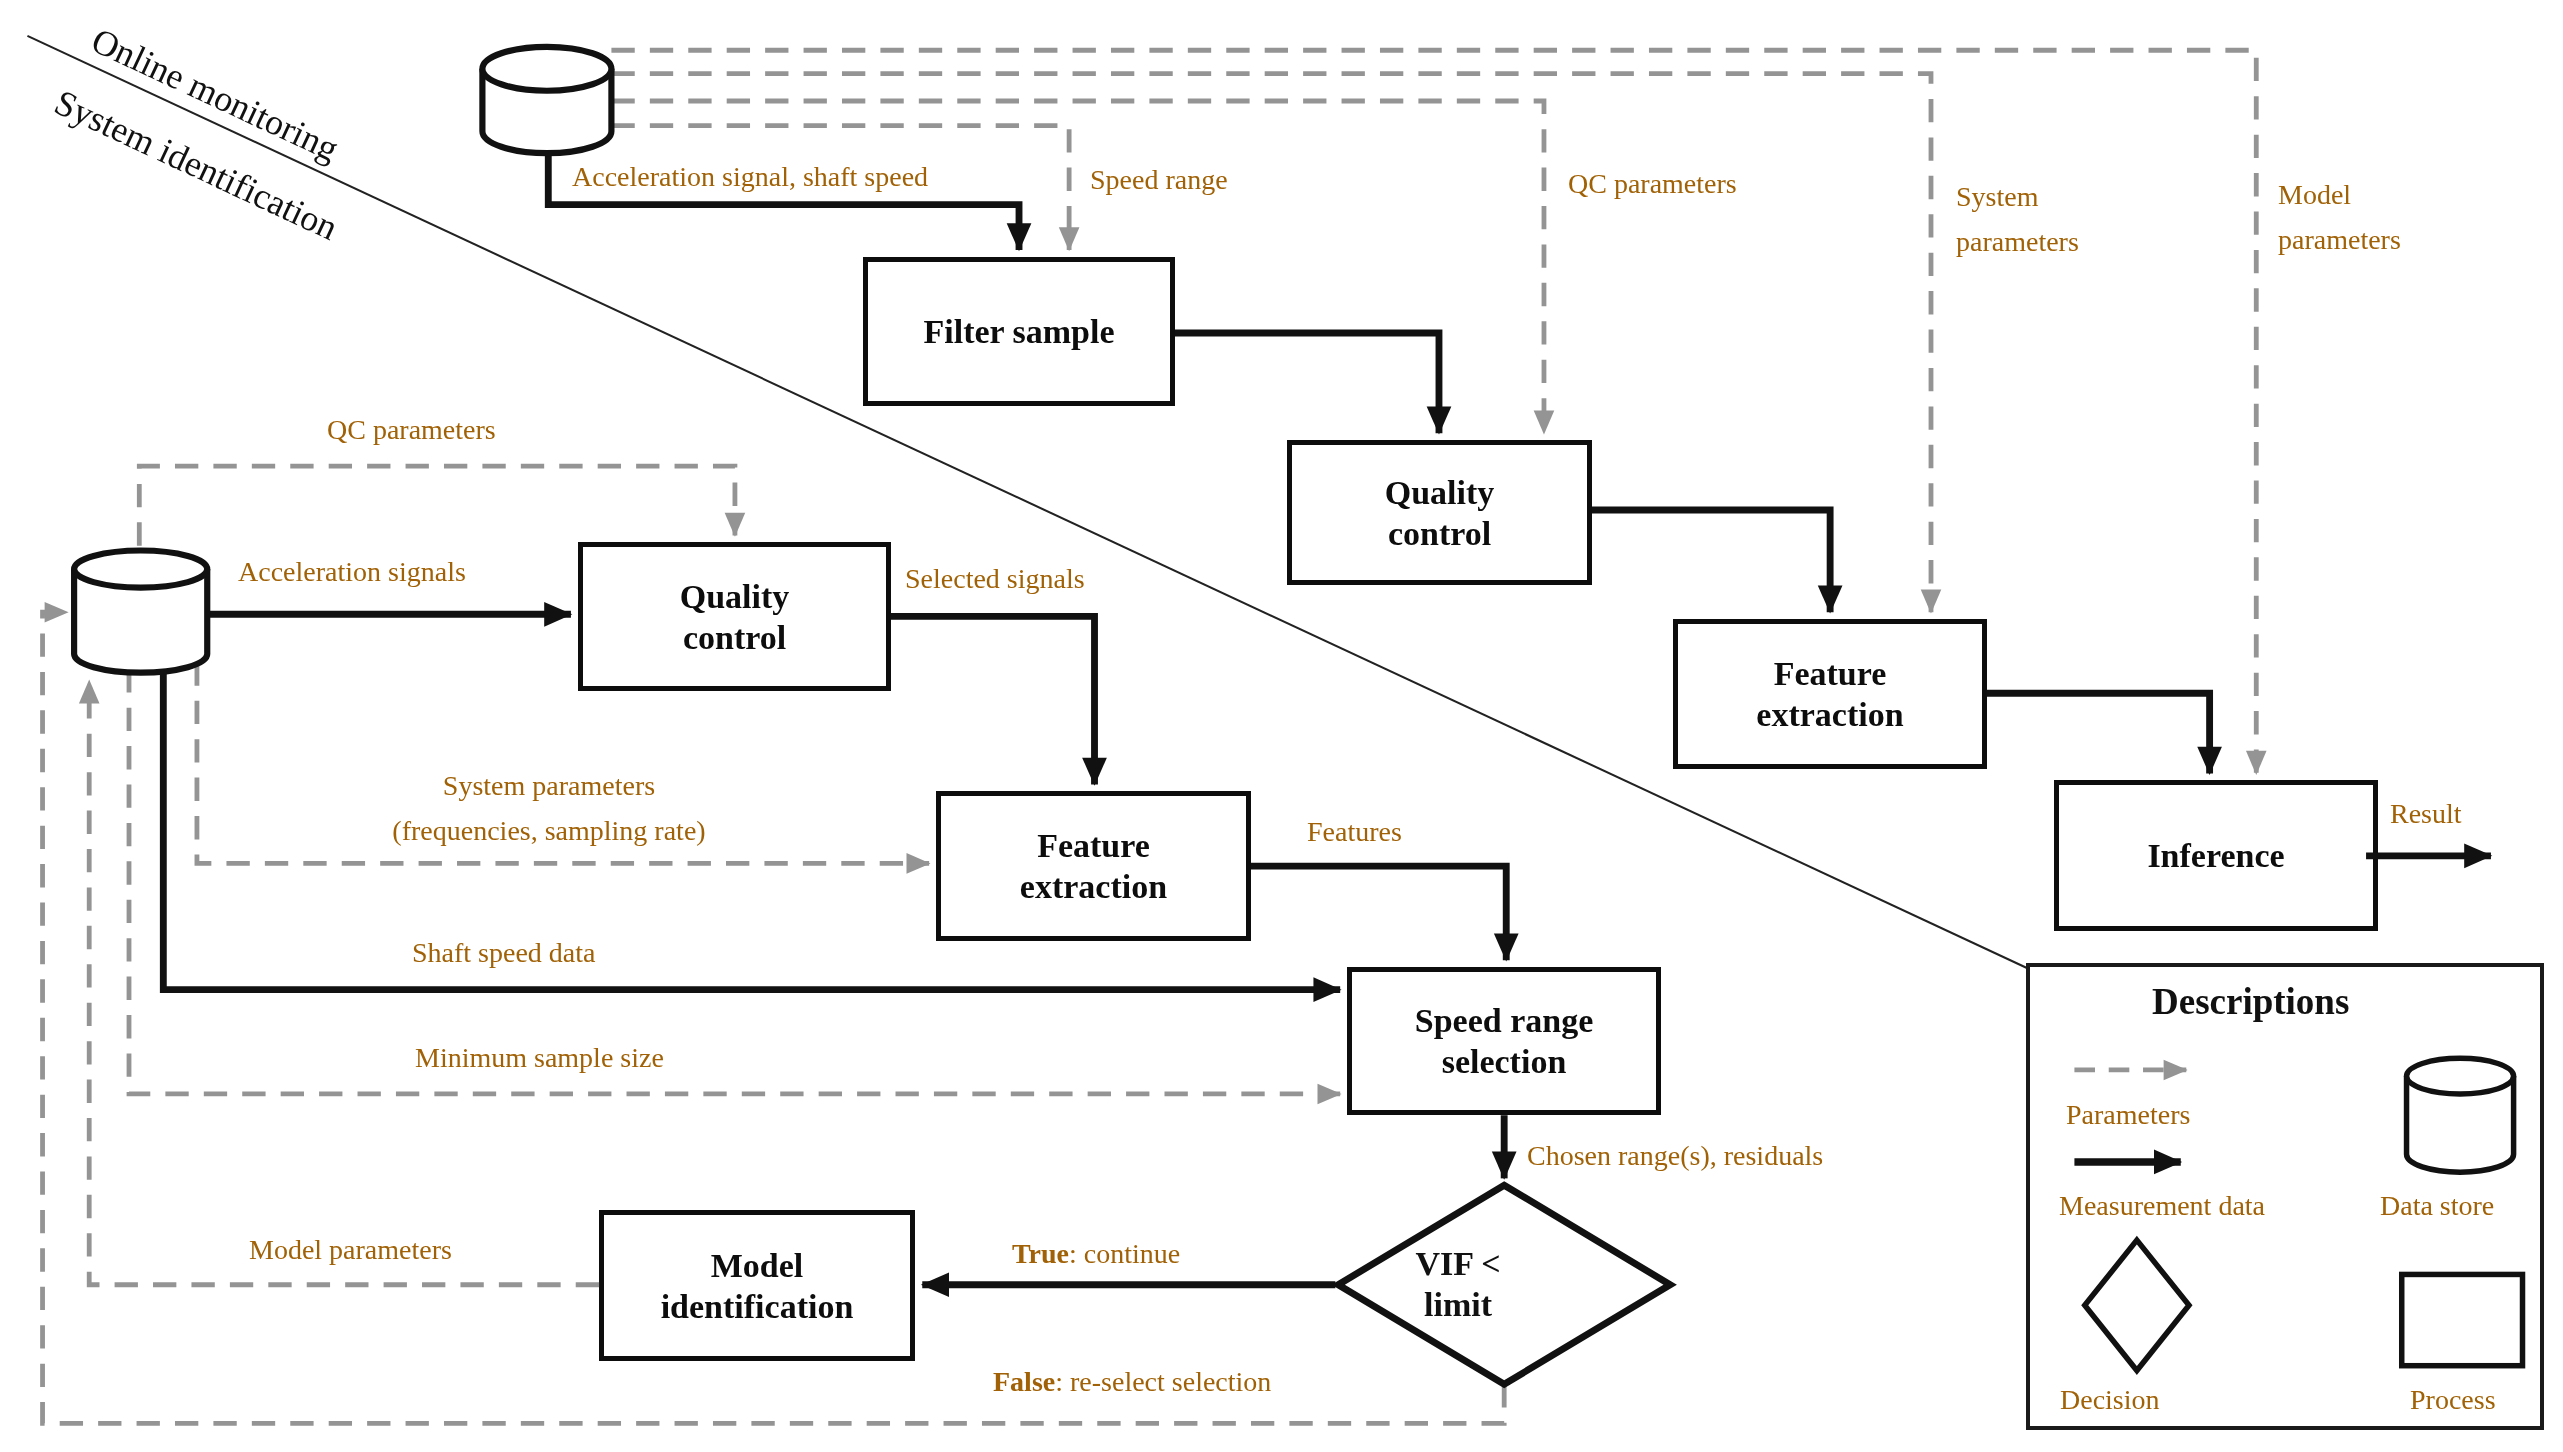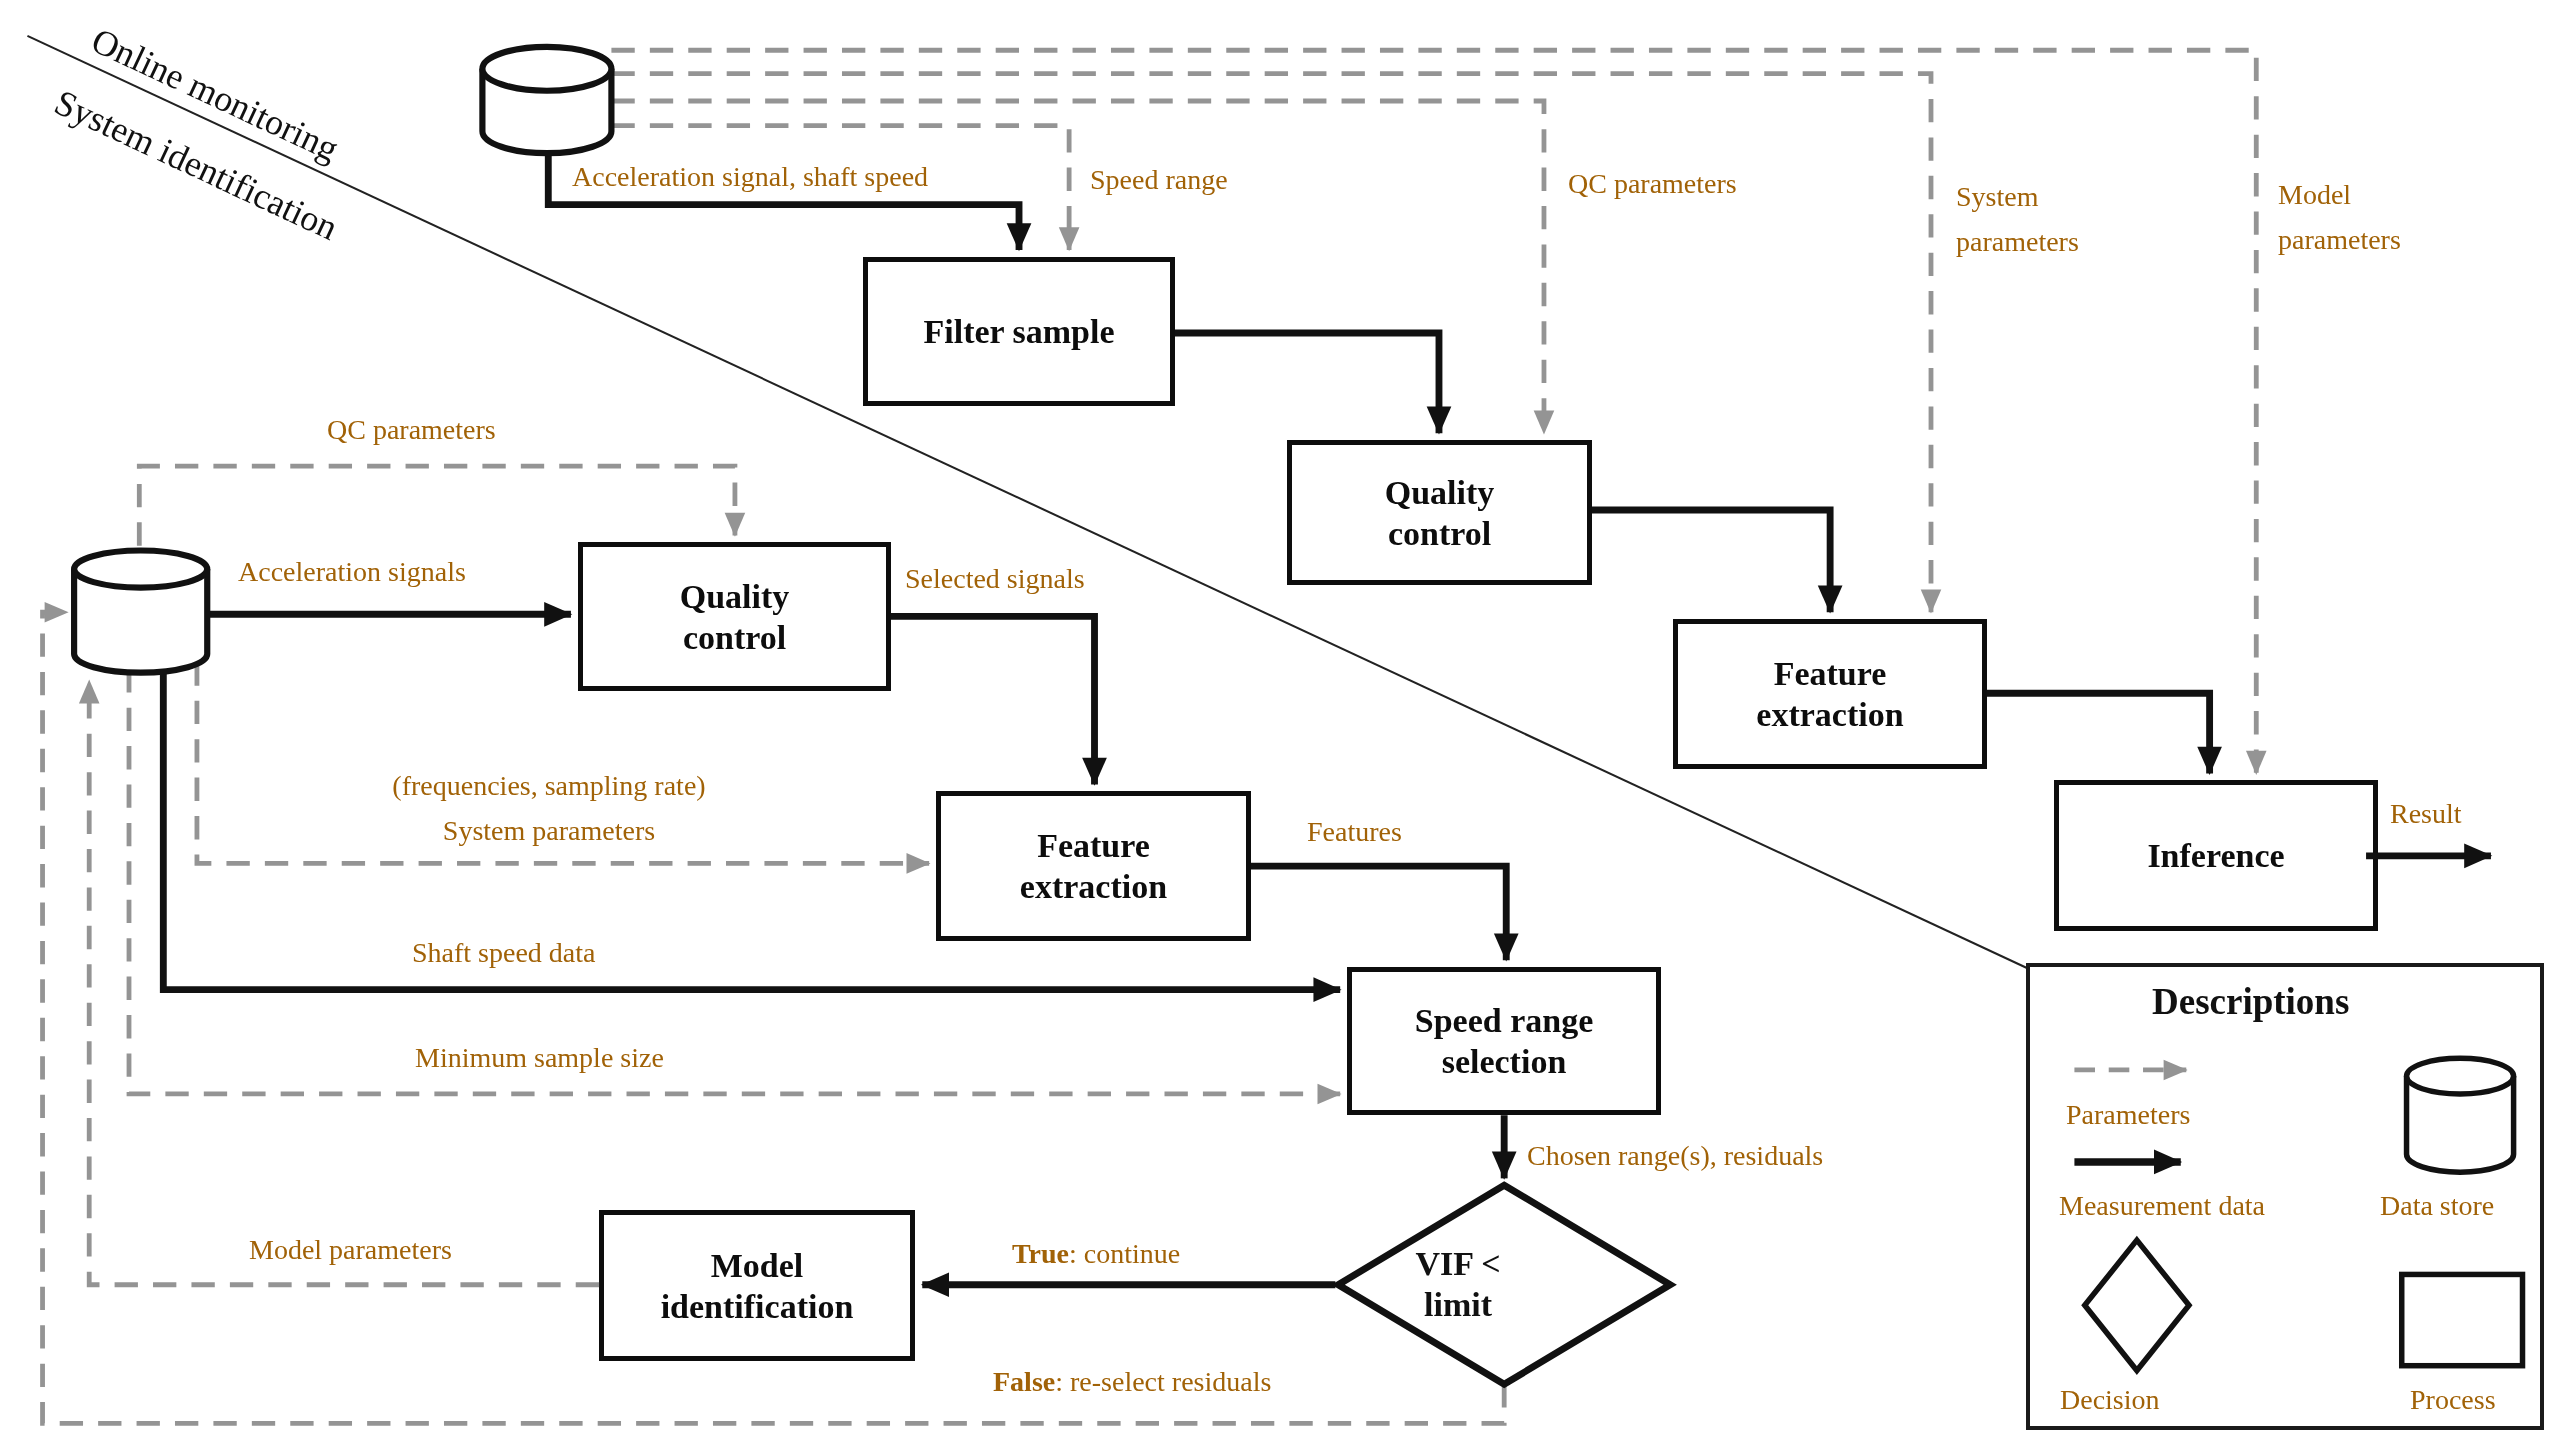--- a/index.html
+++ b/index.html
@@ -132,32 +132,32 @@
   <div class="lbl" style="left:2278px;top:172px;line-height:45px;">
     <div>Model</div>
     <div>parameters</div>
   </div>
   <div class="lbl" style="left:2390px;top:796px;">Result</div>
 
   <div class="lbl" style="left:327px;top:412px;">QC parameters</div>
   <div class="lbl" style="left:238px;top:554px;">Acceleration signals</div>
   <div class="lbl" style="left:905px;top:561px;">Selected signals</div>
   <div class="lbl center" style="left:288px;top:763px;width:522px;line-height:45px;">
+    <div>System parameters</div>
     <div>(frequencies, sampling rate)</div>
-    <div>System parameters</div>
   </div>
   <div class="lbl" style="left:1307px;top:814px;">Features</div>
   <div class="lbl" style="left:412px;top:935px;">Shaft speed data</div>
   <div class="lbl" style="left:415px;top:1040px;">Minimum sample size</div>
   <div class="lbl" style="left:1527px;top:1138px;">Chosen range(s), residuals</div>
   <div class="lbl" style="left:996px;top:1236px;margin-left:16px;">
     <span class="bd">True</span><span>: continue</span>
   </div>
   <div class="lbl" style="left:993px;top:1364px;">
-    <span class="bd">False</span><span>: re-select residuals</span>
+    <span class="bd">False</span><span>: re-select selection</span>
   </div>
   <div class="lbl" style="left:249px;top:1232px;">Model parameters</div>
 
   <div id="legend-box"></div>
   <div class="legend-title" style="left:2152px;top:980px;">Descriptions</div>
   <div class="lbl" style="left:2066px;top:1097px;">Parameters</div>
   <div class="lbl" style="left:2059px;top:1188px;">Measurement data</div>
   <div class="lbl" style="left:2380px;top:1188px;">Data store</div>
   <div class="lbl" style="left:2060px;top:1382px;">Decision</div>
   <div class="lbl" style="left:2410px;top:1382px;">Process</div>

